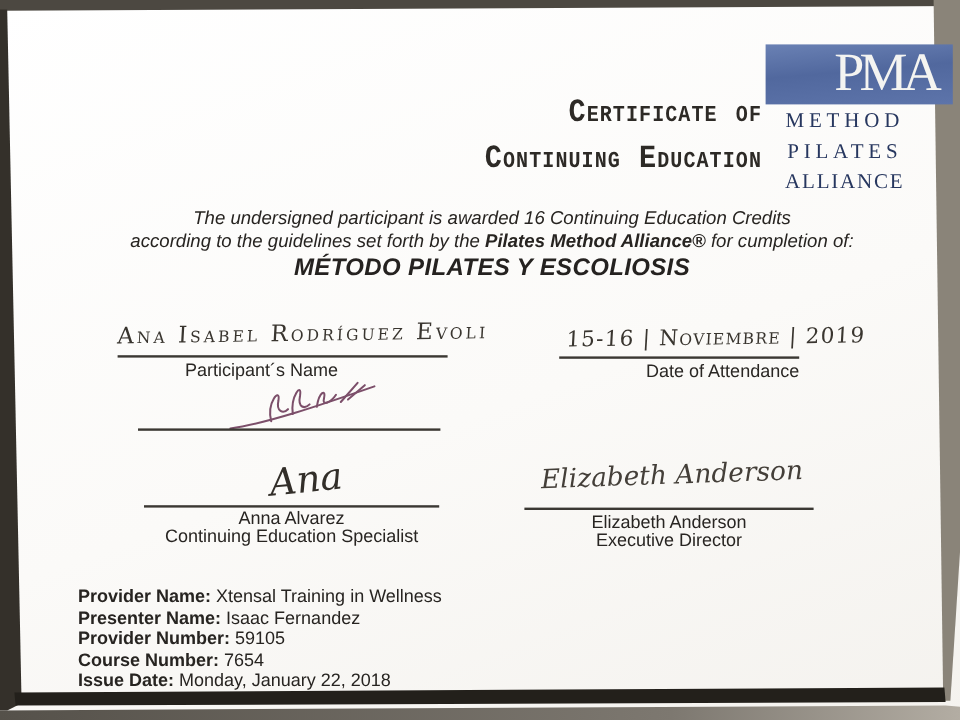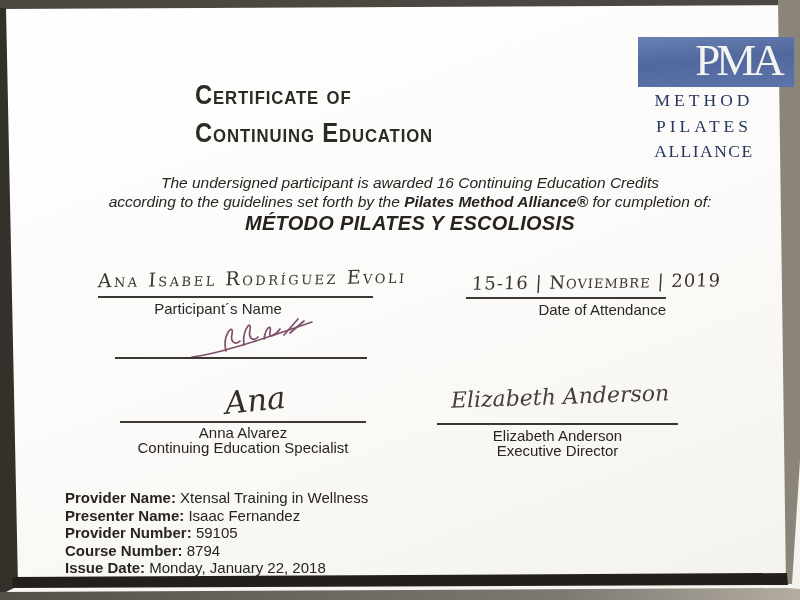--- a/index.html
+++ b/index.html
@@ -4,21 +4,21 @@
 <style>
   html,body{margin:0;padding:0;}
   body{width:800px;height:600px;overflow:hidden;background:#fff;
        font-family:"Liberation Sans", sans-serif;}
   .photo{position:relative;width:800px;height:600px;
          background:linear-gradient(160deg,#ffffff 0%,#fbfaf8 55%,#f4f2ee 100%);}
   .edges{position:absolute;left:0;top:0;z-index:1;pointer-events:none;}
   .layer{position:absolute;z-index:2;}
 
   
-  .cert-title{left:165px;top:76px;width:500px;text-align:left;color:#2d2a26;}
+  .cert-title{left:165px;top:76px;width:500px;text-align:right;color:#2d2a26;font-family:Liberation Mono, monospace;}
   .cert-title .t-line{font-weight:bold;font-variant:small-caps;font-size:27px;
       line-height:38px;letter-spacing:1px;transform:scaleX(0.88);transform-origin:center;}
 
   
   .logo{left:638px;top:36px;width:132px;text-align:center;}
   .logo-box{width:112px;height:50px;margin:1px auto;
       background:linear-gradient(175deg,#6a81b4 0%,#51689e 45%,#5d74aa 100%);
       display:flex;align-items:center;justify-content:center;padding-left:44px;}
   .logo-acronym{font-family:"Liberation Serif",serif;font-size:45px;color:#f4f4f1;
       letter-spacing:-4px;line-height:45px;padding-bottom:4px;}
@@ -118,17 +118,17 @@
 
   <div class="script-sig sig-director">Elizabeth Anderson</div>
   <div class="sig-line" style="left:437px;top:423px;width:241px;"></div>
   <div class="person-name" style="left:437px;top:427px;width:241px;">Elizabeth Anderson</div>
   <div class="person-name" style="left:437px;top:442px;width:241px;">Executive Director</div>
 
   <div class="layer details">
     <div class="row"><span class="lab">Provider Name:</span> <span>Xtensal Training in Wellness</span></div>
     <div class="row"><span class="lab">Presenter Name:</span> <span>Isaac Fernandez</span></div>
     <div class="row"><span class="lab">Provider Number:</span> <span>59105</span></div>
-    <div class="row"><span class="lab">Course Number:</span> <span>8794</span></div>
+    <div class="row"><span class="lab">Course Number:</span> <span>7654</span></div>
     <div class="row"><span class="lab">Issue Date:</span> <span>Monday, January 22, 2018</span></div>
   </div>
 
 </div>
 
 </body></html>

